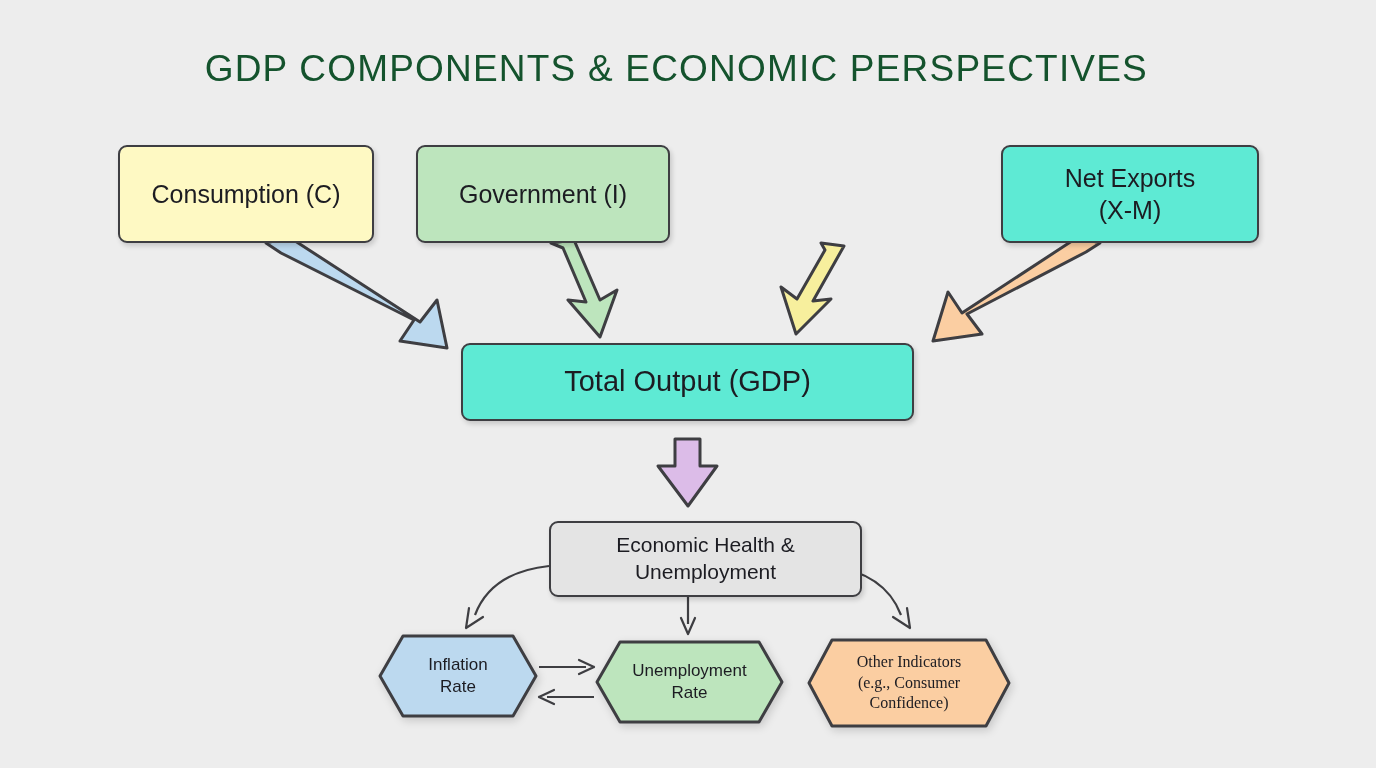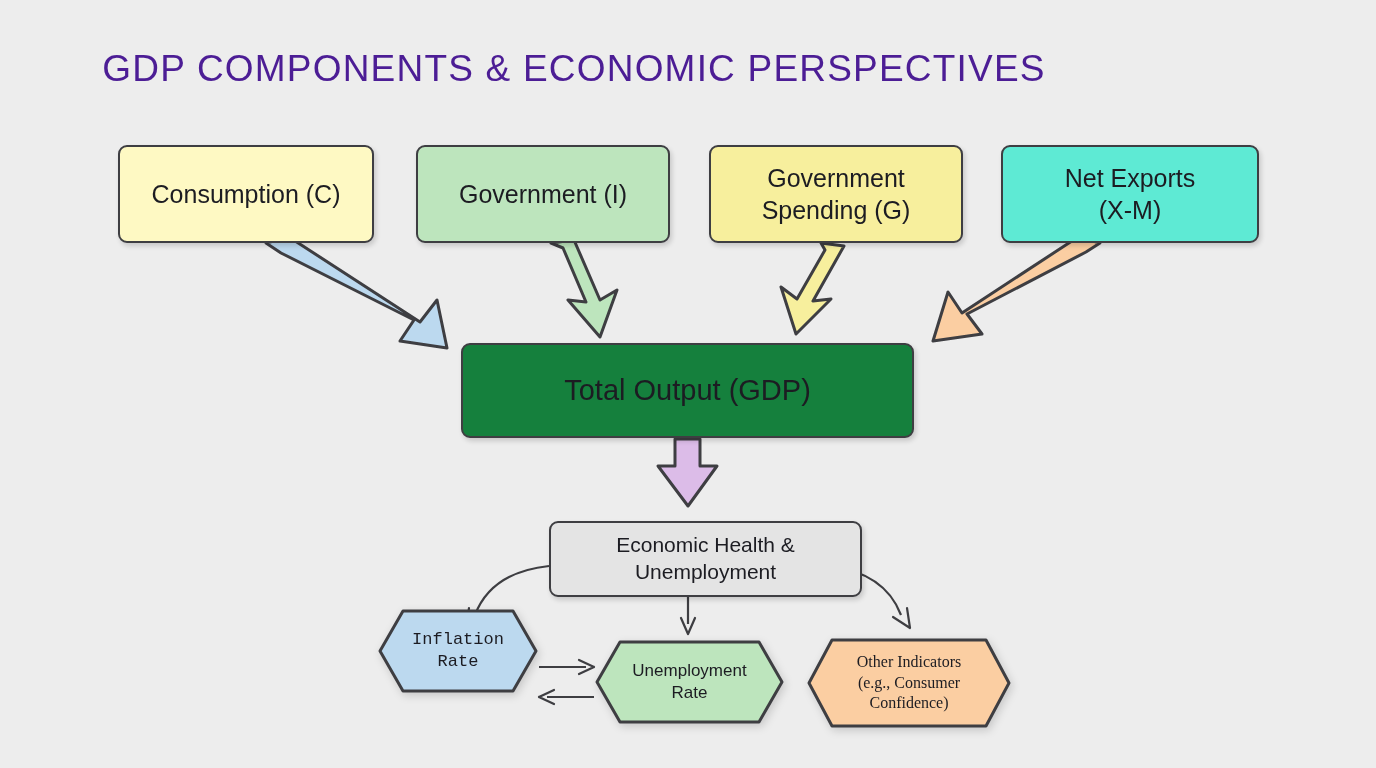--- a/index.html
+++ b/index.html
@@ -64,24 +64,24 @@
   .hexnode svg {
     position: absolute;
     left: 0; top: 0;
     filter: drop-shadow(2px 3px 4px rgba(0,0,0,0.16));
   }
   #title {
     position: absolute;
     left: 0;
     top: 48px;
     width: 1148px;
-    text-align: center;
+    text-align: right;
     font-size: 37px;
     letter-spacing: 1.2px;
-    color: #4c1d95;
+    color: #14532d;
     font-weight: 400;
     z-index: 3;
   }
   .lbl { display: block; }
 </style>
 </head>
 <body>
 
 <div id="stage">
 
@@ -135,46 +135,40 @@
   </svg>
 
   <div class="node boxnode" style="left:118px; top:145px; width:256px; height:98px; background:#fef9c3; font-size:25px;">
     <span class="lbl">Consumption (C)</span>
   </div>
 
   <div class="node boxnode" style="left:416px; top:145px; width:254px; height:98px; background:#bde5bd; font-size:25px;">
     <span class="lbl">Government (I)</span>
   </div>
 
-  <div class="node boxnode" style="left:709px; top:145px; width:254px; height:98px; background:#f7ef9d; font-size:25px;">
-    <div>
-      <span class="lbl">Government</span>
-      <span class="lbl">Spending (G)</span>
-    </div>
-  </div>
 
   <div class="node boxnode" style="left:1001px; top:145px; width:258px; height:98px; background:#5eead4; font-size:25px;border-radius:9px;">
     <div>
       <span class="lbl">Net Exports</span>
       <span class="lbl">(X-M)</span>
     </div>
   </div>
 
-  <div class="node boxnode" style="left:461px; top:343px; width:453px; height:95px; background:#15803d; font-size:29px;">
+  <div class="node boxnode" style="left:461px; top:343px; width:453px; height:78px; background:#5eead4; font-size:29px;">
     <span class="lbl">Total Output (GDP)</span>
   </div>
 
   <div class="node boxnode" style="left:549px; top:521px; width:313px; height:76px; background:#e4e4e4; font-size:21px;">
     <div>
       <span class="lbl">Economic Health &amp;</span>
       <span class="lbl">Unemployment</span>
     </div>
   </div>
 
-  <div class="hexnode" style="left:377px; top:608px; width:162px; height:86px;font-family:Liberation Mono, monospace;">
+  <div class="hexnode" style="left:377px; top:633px; width:162px; height:86px;">
     <svg width="162" height="86" viewBox="0 0 162 86">
       <path d="M 26,3 L 136,3 L 159,43 L 136,83 L 26,83 L 3,43 Z" fill="#bcd9ef" stroke="#3e3e42" stroke-width="3" stroke-linejoin="round"></path>
     </svg>
     <div class="hexlabel" style="font-size:17px;">
       <div>
         <span class="lbl">Inflation</span>
         <span class="lbl">Rate</span>
       </div>
     </div>
   </div>

